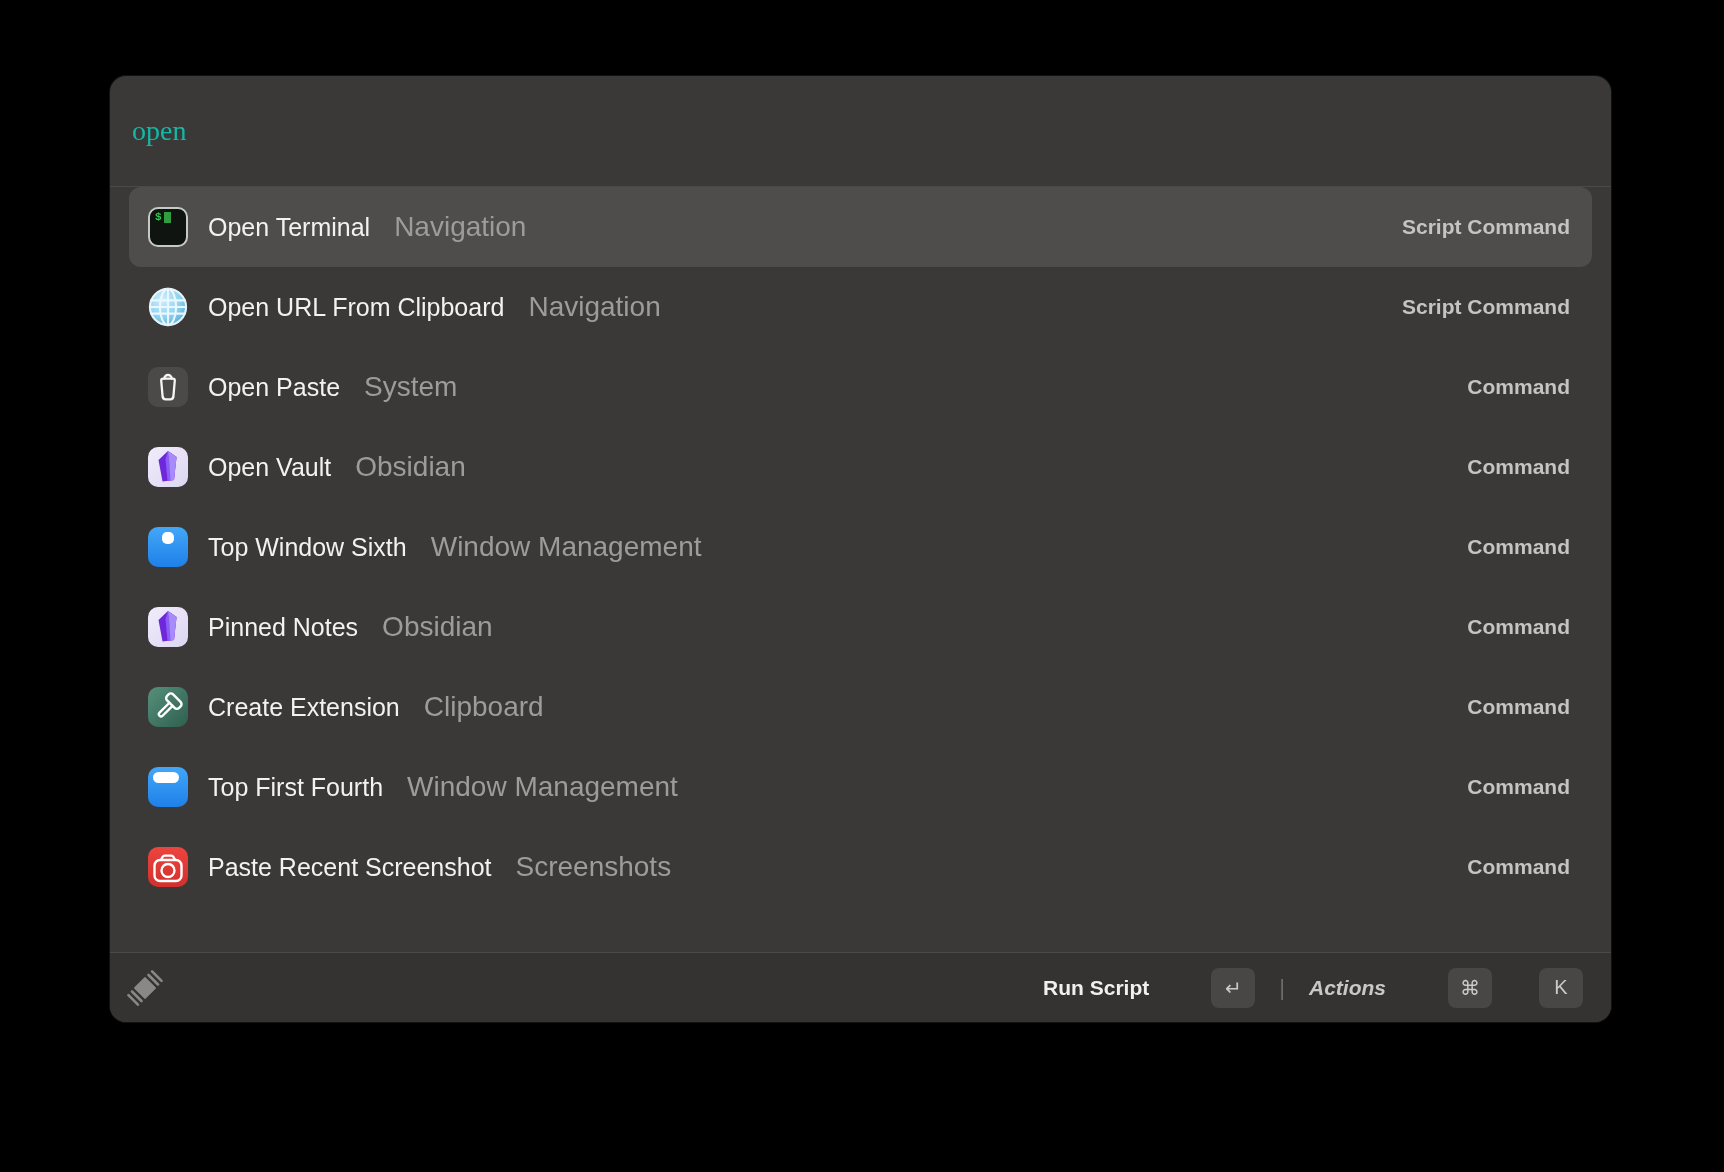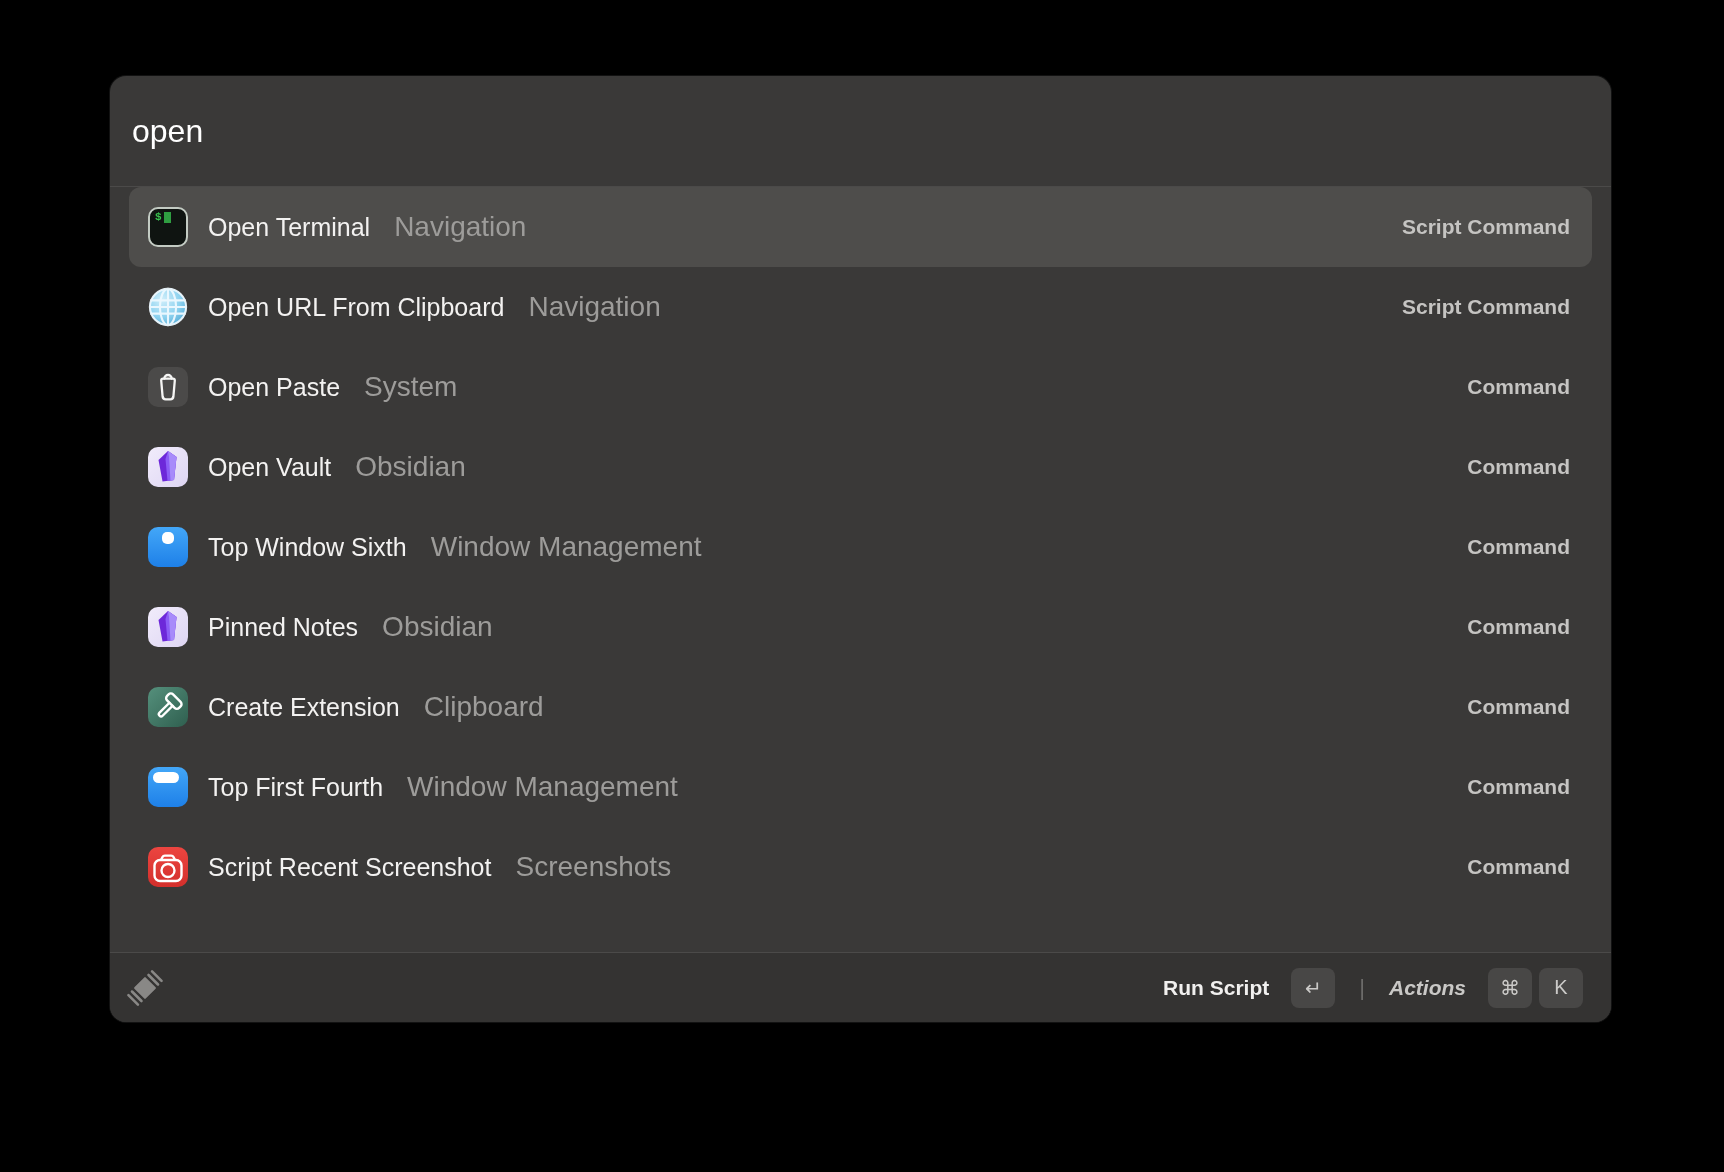--- a/index.html
+++ b/index.html
@@ -15,22 +15,22 @@
     box-shadow:0 0 0 1px rgba(255,255,255,0.07),0 30px 80px rgba(0,0,0,0.7);
     display:flex;flex-direction:column;overflow:hidden;
   }
   
   .search-bar{
     height:111px;flex:0 0 111px;display:flex;align-items:center;
     padding:0 30px;border-bottom:1px solid #4b4a49;box-sizing:border-box;
   }
   .search-input{
     background:transparent;border:none;outline:none;width:100%;
-    font-family:Liberation Sans, sans-serif;
-    font-size:32px;color:#ffffff;caret-color:#ff6363;padding:0;margin-left:-8px;
+    font-family:Liberation Serif, serif;
+    font-size:28px;color:#14b8a6;caret-color:#ff6363;padding:0;margin-left:-8px;
   }
   
   .list-area{
     flex:1 1 auto;min-height:0;overflow:hidden;padding:0 19px;box-sizing:border-box;
   }
   .section-header{
     margin:30px 0 16px 0;padding-left:3px;height:24px;line-height:24px;
     font-size:19px;font-weight:600;color:#a9a8a7;letter-spacing:.2px;
   }
   .row{
@@ -54,21 +54,21 @@
   .ic-green{background:linear-gradient(135deg,#55907c 0%,#2f5f4f 100%);}
   .ic-red{background:linear-gradient(180deg,#ec4540 0%,#d32f2b 100%);}
   .wm-shape{position:absolute;background:#fff;}
   
   .footer{
     flex:0 0 70px;height:70px;background:#343332;border-top:1px solid #4b4a49;
     display:flex;align-items:center;padding:0 28px 0 15px;box-sizing:border-box;
   }
   .footer-logo{width:40px;height:44px;opacity:.95;}
   .footer-right{margin-left:auto;display:flex;align-items:center;}
-  .footer-btn{display:flex;align-items:center;background:transparent;border:none;padding:0;cursor:default;font-family:inherit;}
+  .footer-btn{display:flex;align-items:center;background:transparent;border:none;padding:0;cursor:default;font-family:inherit;gap:40px;}
   .footer-primary-label{font-size:21px;font-weight:700;color:#f1f0ef;}
   .footer-secondary-label{font-size:21px;font-weight:700;color:#c9c8c6;font-style:italic;}
   .keycap{
     min-width:44px;height:40px;border-radius:8px;background:#484746;color:#cbcac8;
     display:flex;align-items:center;justify-content:center;font-size:20px;box-sizing:border-box;padding:0 8px;
   }
   .keycap.first{margin-left:22px;}
   .keycap.gap{margin-left:7px;}
   .footer-divider{color:#6c6b69;font-size:22px;margin:0 24px;font-weight:400;}
 </style>
@@ -200,21 +200,21 @@
         <div class="row">
     <span class="row-icon">
             <span class="ic ic-red">
               <svg width="40" height="40" viewBox="0 0 40 40" fill="none" stroke="#ffffff" stroke-width="2.4" stroke-linejoin="round">
                 <path d="M13 13 L14.5 10 a2.6 2.6 0 0 1 2.3-1.4 h6.4 a2.6 2.6 0 0 1 2.3 1.4 L27 13"></path>
                 <rect x="6.5" y="13" width="27" height="21" rx="5.5"></rect>
                 <circle cx="20" cy="23.5" r="6.5"></circle>
               </svg>
             </span>
           </span>
-    <span class="row-title">Script Recent Screenshot</span>
+    <span class="row-title">Paste Recent Screenshot</span>
     <span class="row-subtitle">Screenshots</span>
     <span class="row-type">Command</span>
   </div>
       </div>
   </div>
 
   <div class="footer">
     <span class="footer-logo">
       <svg viewBox="0 0 40 44" width="40" height="44">
         <g fill="#8f8e8c" transform="rotate(45 20 22)">

